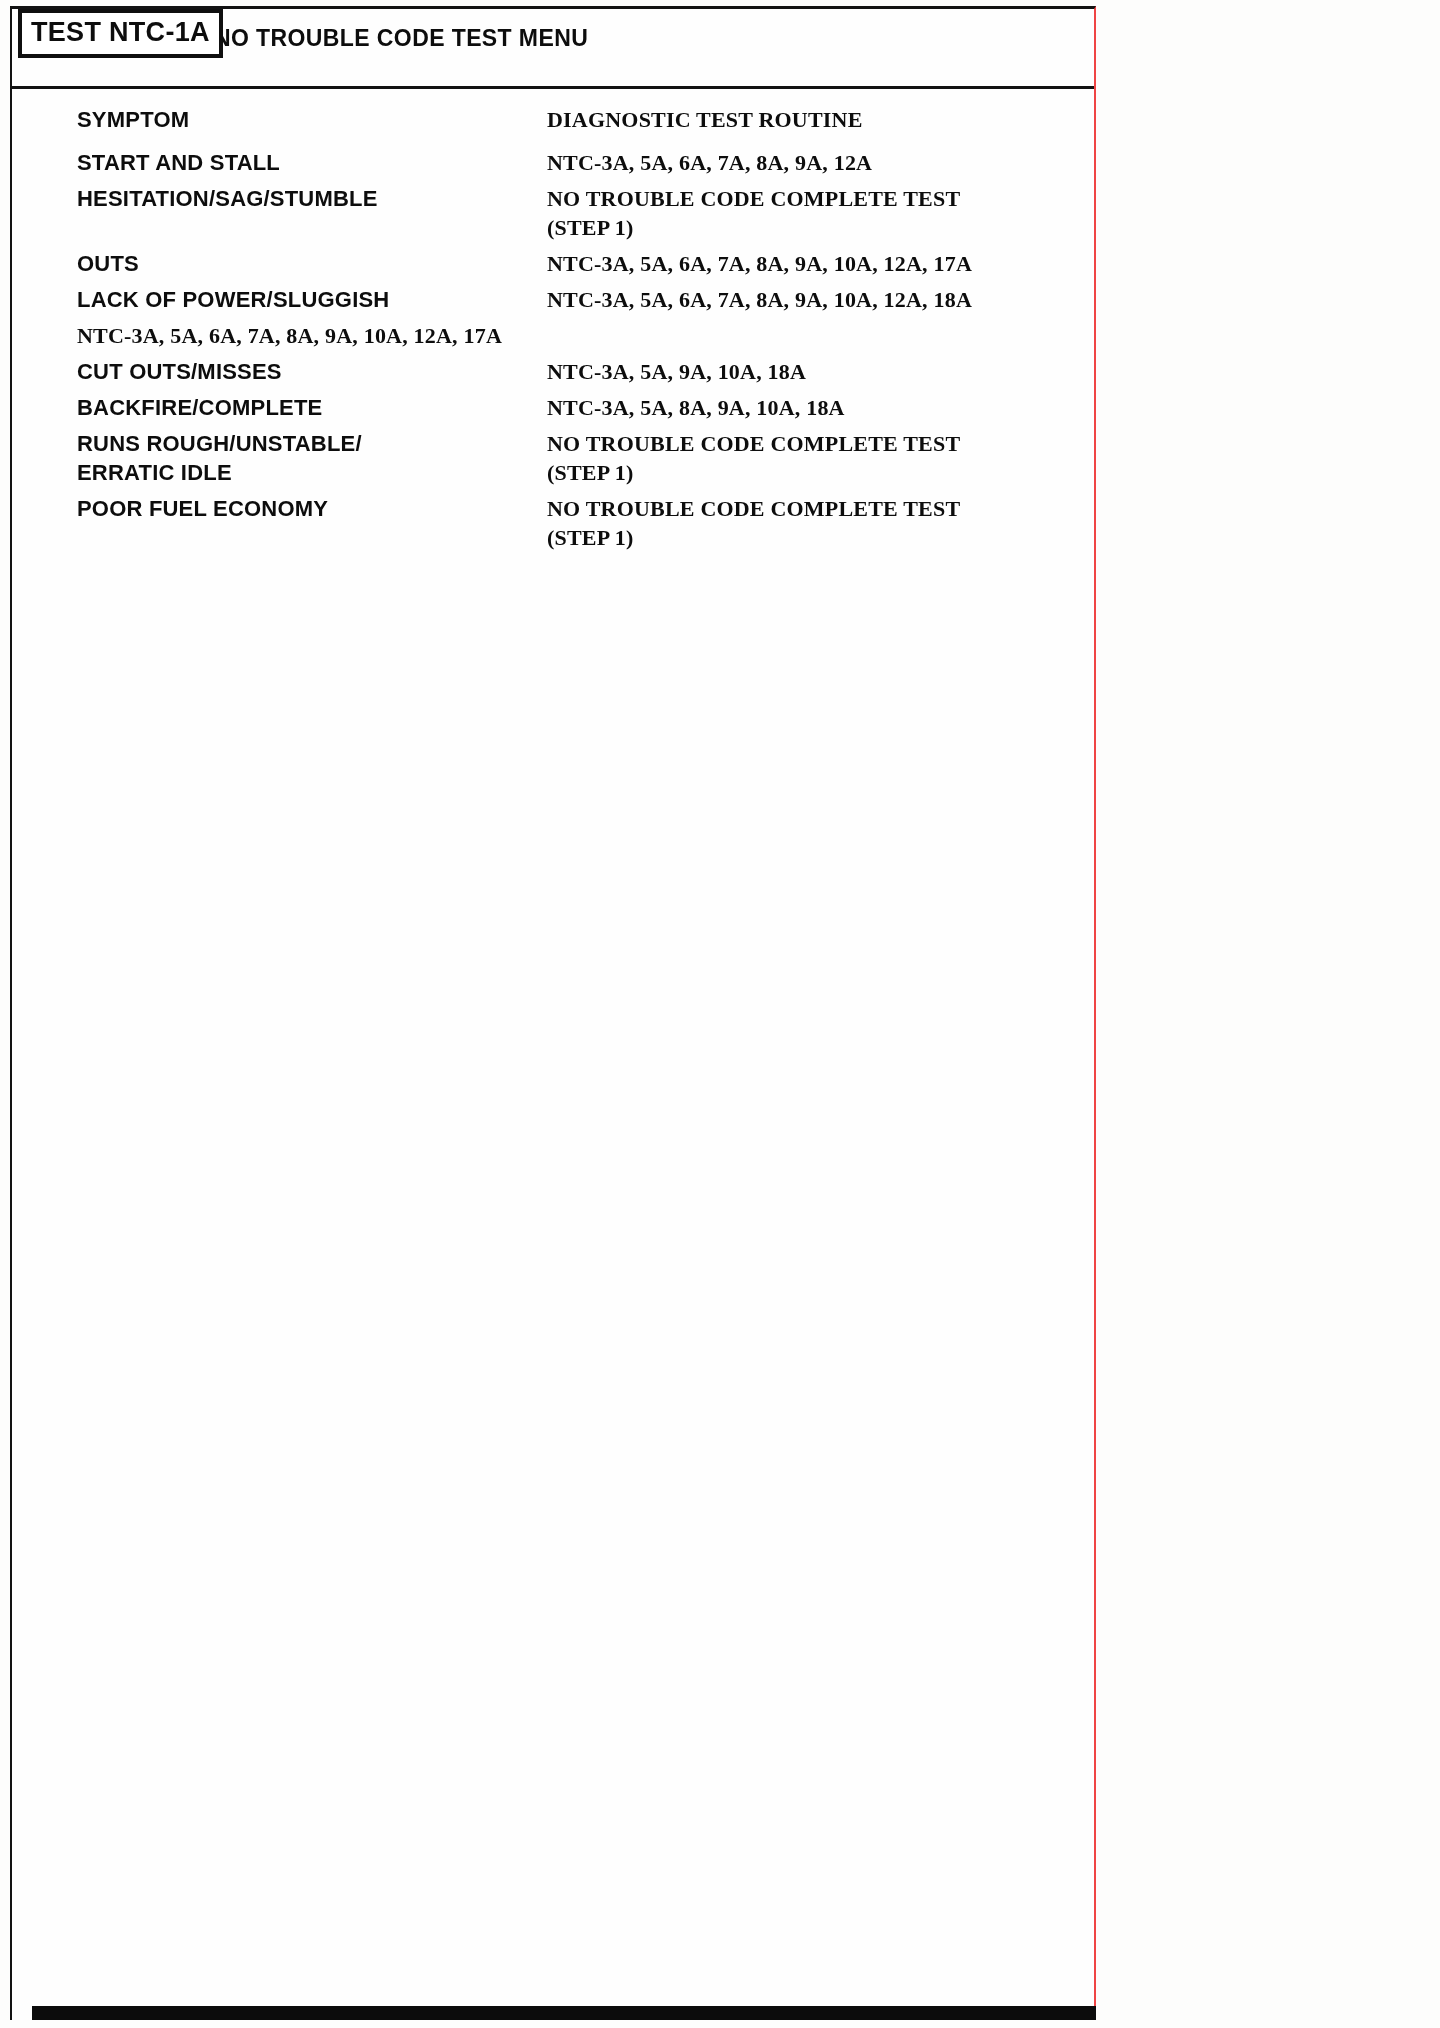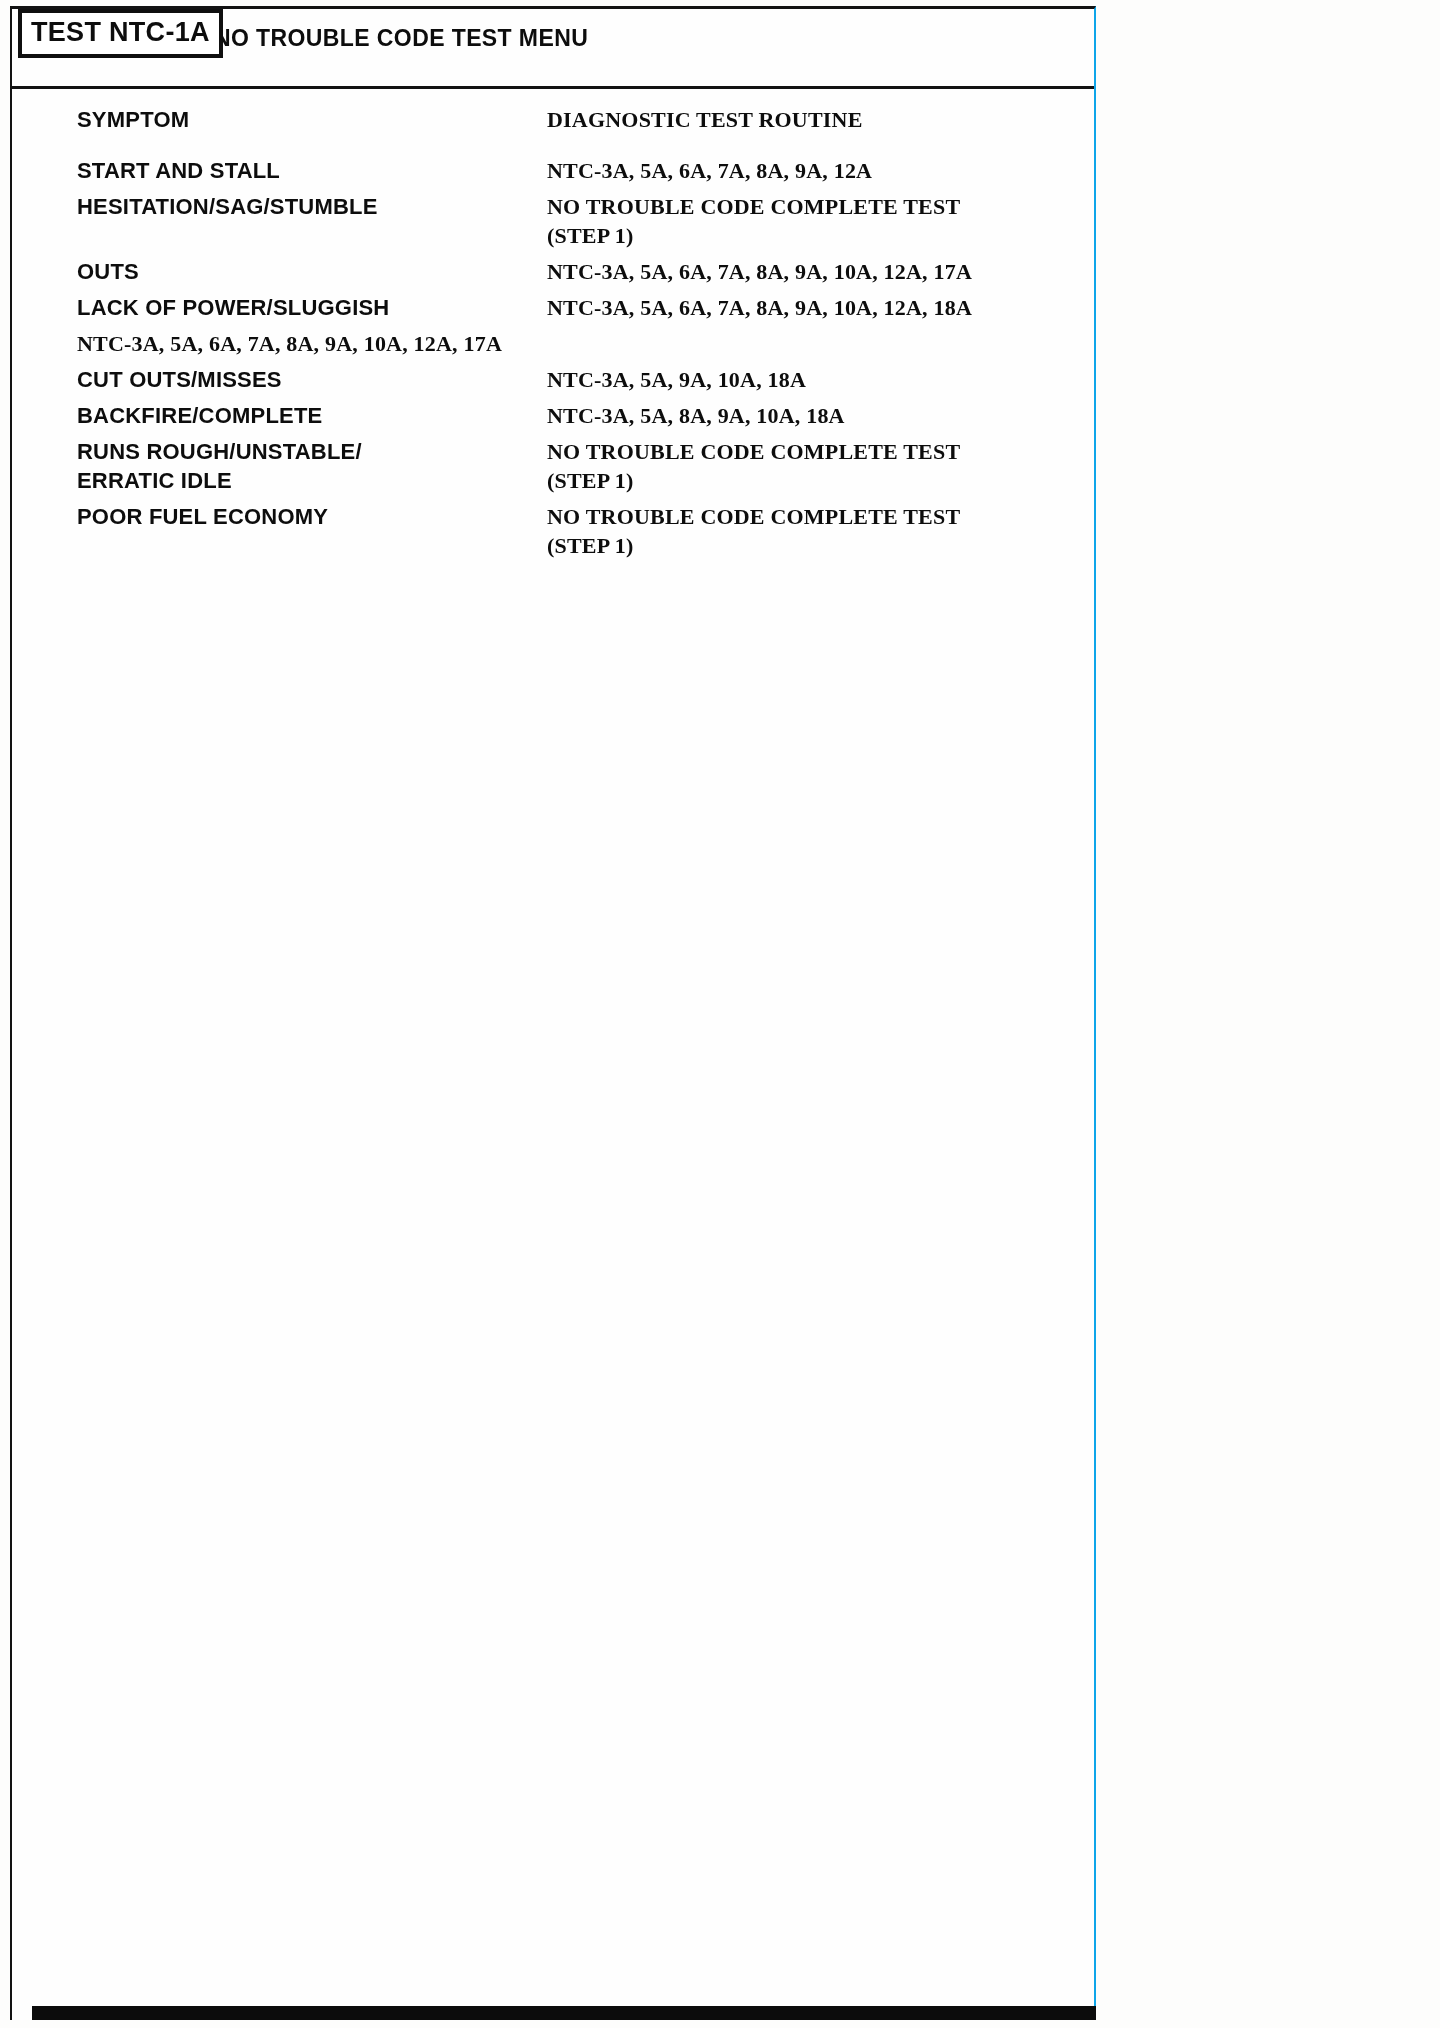--- a/index.html
+++ b/index.html
@@ -12,21 +12,21 @@
     position: relative;
   }
   .frame {
     position: absolute;
     left: 10px;
     top: 6px;
     width: 1086px;
     height: 2014px;
     border-top: 3px solid #121212;
     border-left: 2px solid #121212;
-    border-right: 2px solid #0ea5e9;
+    border-right: 2px solid #ef4444;
     background: #fefefe;
   }
   .header-band {
     position: relative;
     height: 80px;
     border-bottom: 3px solid #121212;
     display: flex;
     align-items: flex-start;
   }
   .test-label-box {
@@ -58,21 +58,21 @@
     margin-bottom: 7px;
   }
   .cell {
     font-size: 22px;
     line-height: 29px;
     font-weight: 700;
     letter-spacing: 0.2px;
     white-space: pre-line;
   }
   .cell.rou { padding-right: 30px; font-family: Liberation Serif, serif; }
-  .header-row { margin-bottom: 15px; }
+  .header-row { margin-bottom: 7px; }
   .bottom-bar {
     position: absolute;
     bottom: 0;
     left: 20px;
     right: -2px;
     height: 14px;
     background: #0c0c0c;
   }
 </style>
 </head>

